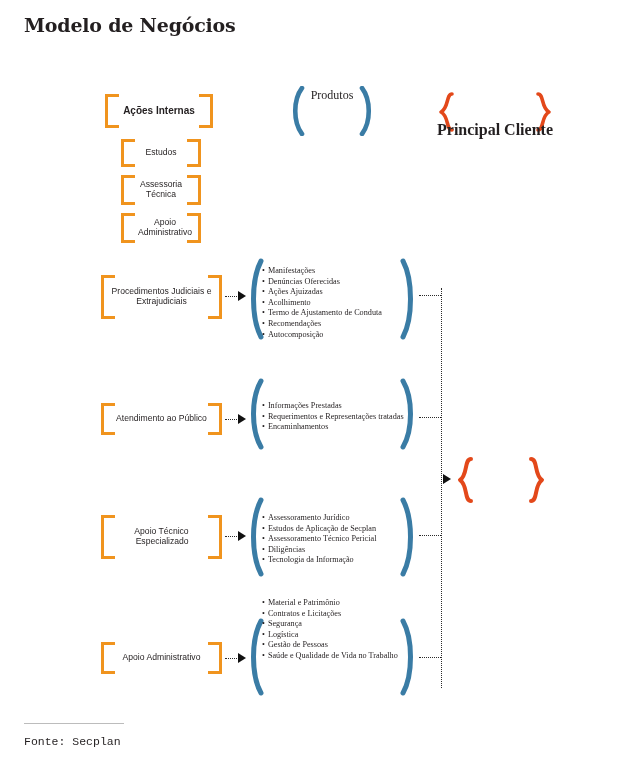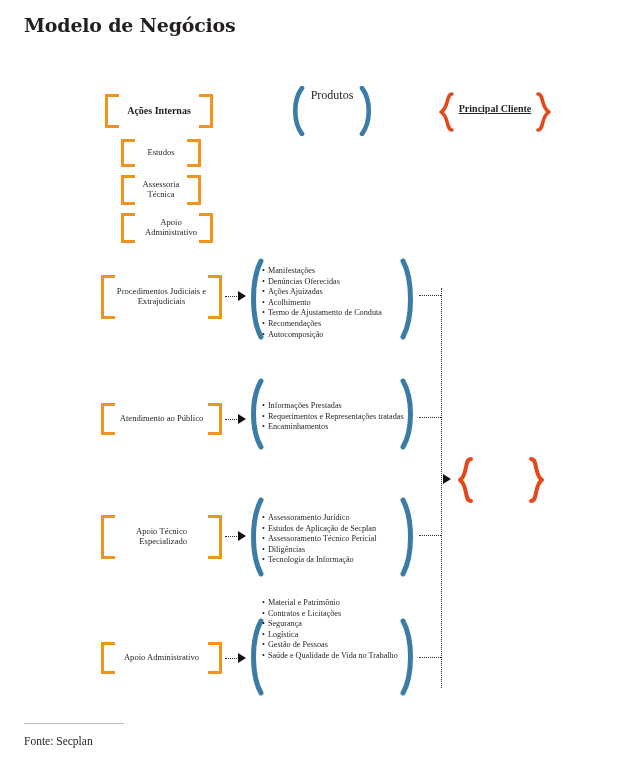--- a/index.html
+++ b/index.html
@@ -23,21 +23,21 @@
   }
 
   
   .sqbox{
     position:absolute;
     box-sizing:border-box;
     display:flex;align-items:center;justify-content:center;
     text-align:center;
   }
   .sqbox .lbl{
-    font-family:Liberation Serif, serif;
+    font-family:Liberation Sans, sans-serif;
     color:#231f20;
     line-height:1.12;
     padding:0 7px;
     z-index:2;
   }
   .sqbox .br{
     position:absolute;top:0;bottom:0;width:11px;
     border-top:3px solid #F0941E;
     border-bottom:3px solid #F0941E;
   }
@@ -96,21 +96,21 @@
     border-left:8px solid #111111;
   }
 
   
   .foot-rule{
     position:absolute;left:24px;top:723px;width:100px;height:0;
     border-top:1px solid #bcbcbc;
   }
   .footer{
     position:absolute;left:24px;top:735px;
-    font-family:Liberation Serif, serif;
+    font-family:Liberation Mono, monospace;
     font-size:11.5px;
     color:#231f20;
   }
 </style>
 </head>
 <body>
 
 <div class="page">
 
   <div class="title">Modelo de Negócios</div>
@@ -140,38 +140,38 @@
       <svg viewBox="0 0 20 40" preserveAspectRatio="none">
         <path d="M16 2 C10 2, 13 16, 5 20 C13 24, 10 38, 16 38" fill="none" stroke="#E3481A" stroke-width="3.6" stroke-linecap="round" stroke-linejoin="round"></path>
       </svg>
     </span>
     <span class="brace" style="right:0;">
       <svg viewBox="0 0 20 40" preserveAspectRatio="none">
         <path d="M4 2 C10 2, 7 16, 15 20 C7 24, 10 38, 4 38" fill="none" stroke="#E3481A" stroke-width="3.6" stroke-linecap="round" stroke-linejoin="round"></path>
       </svg>
     </span>
   </div>
-  <div class="centerlbl" style="left:436px;top:88px;width:118px;height:40px;font-size:10px;font-weight:bold;text-decoration:underline;">Principal Cliente</div>
+  <div class="centerlbl" style="left:436px;top:110px;width:118px;height:40px;font-size:16px;font-weight:bold;">Principal Cliente</div>
 
   <div class="sqbox" style="left:121px;top:139px;width:80px;height:28px;">
     <span class="br l"></span>
     <span class="br r"></span>
     <span class="lbl" style="font-size:8.6px;">Estudos</span>
   </div>
 
   <div class="sqbox" style="left:121px;top:175px;width:80px;height:30px;">
     <span class="br l"></span>
     <span class="br r"></span>
     <span class="lbl" style="font-size:8.6px;">
       <span>Assessoria</span><br>
       <span>Técnica</span>
     </span>
   </div>
 
-  <div class="sqbox" style="left:121px;top:213px;width:92px;height:30px;padding-left:8px;">
+  <div class="sqbox" style="left:121px;top:213px;width:80px;height:30px;padding-left:8px;">
     <span class="br l"></span>
     <span class="br r"></span>
     <span class="lbl" style="font-size:8.6px;">
       <span>Apoio</span><br>
       <span>Administrativo</span>
     </span>
   </div>
 
   <div class="sqbox" style="left:101px;top:275px;width:121px;height:44px;">
     <span class="br l"></span>

